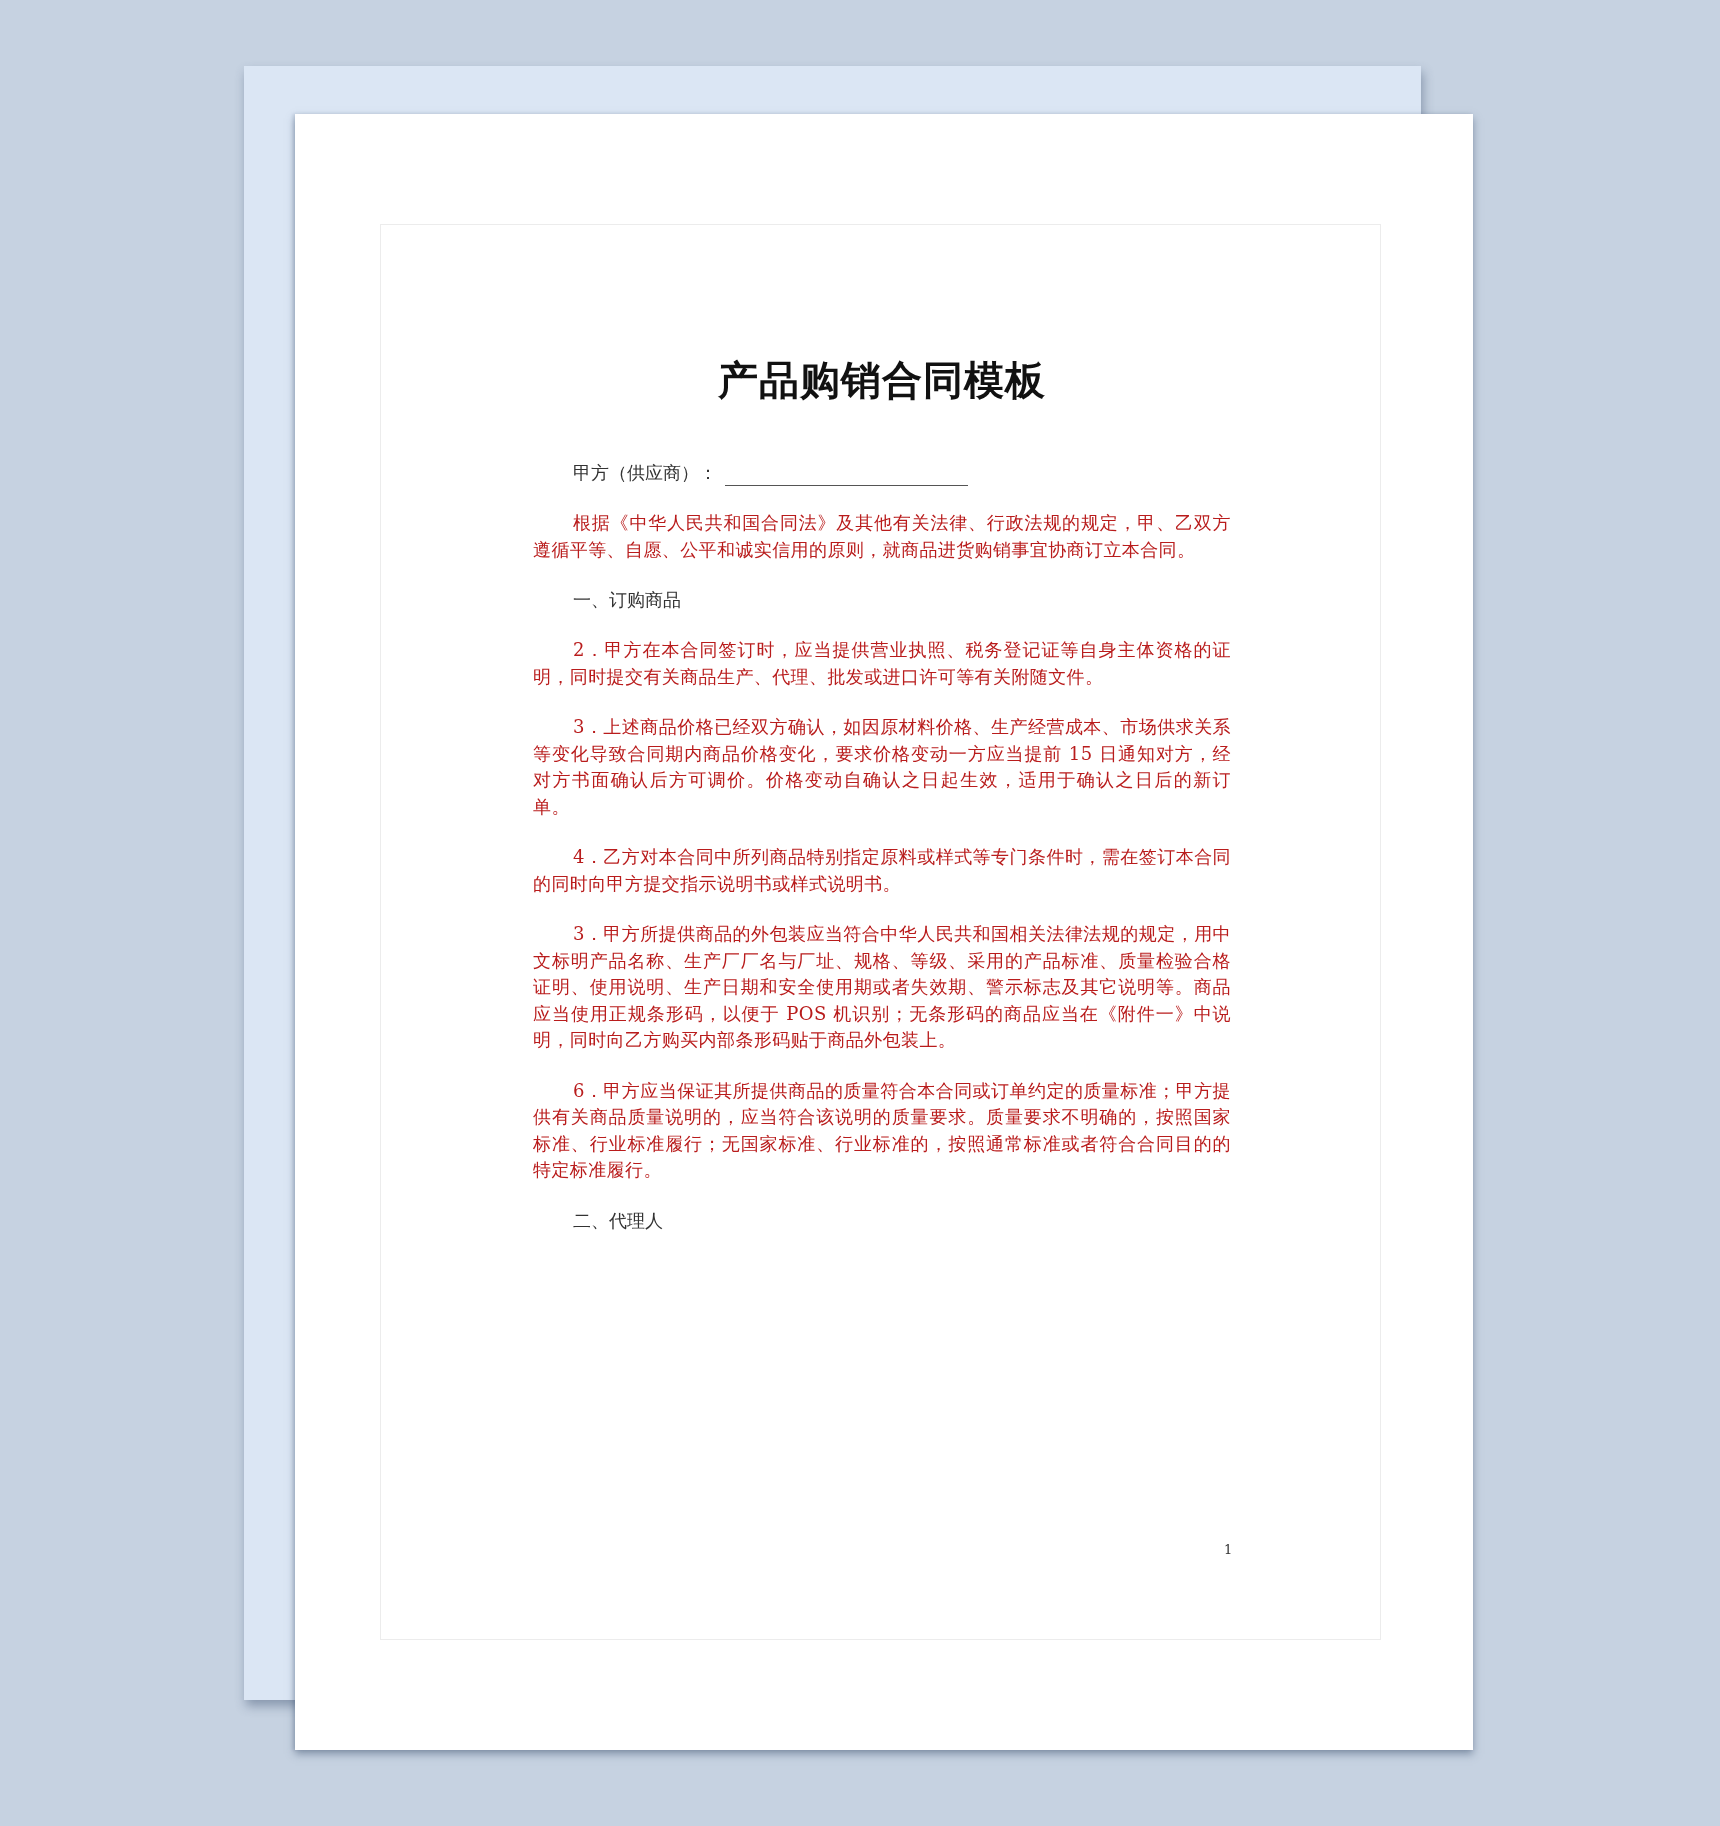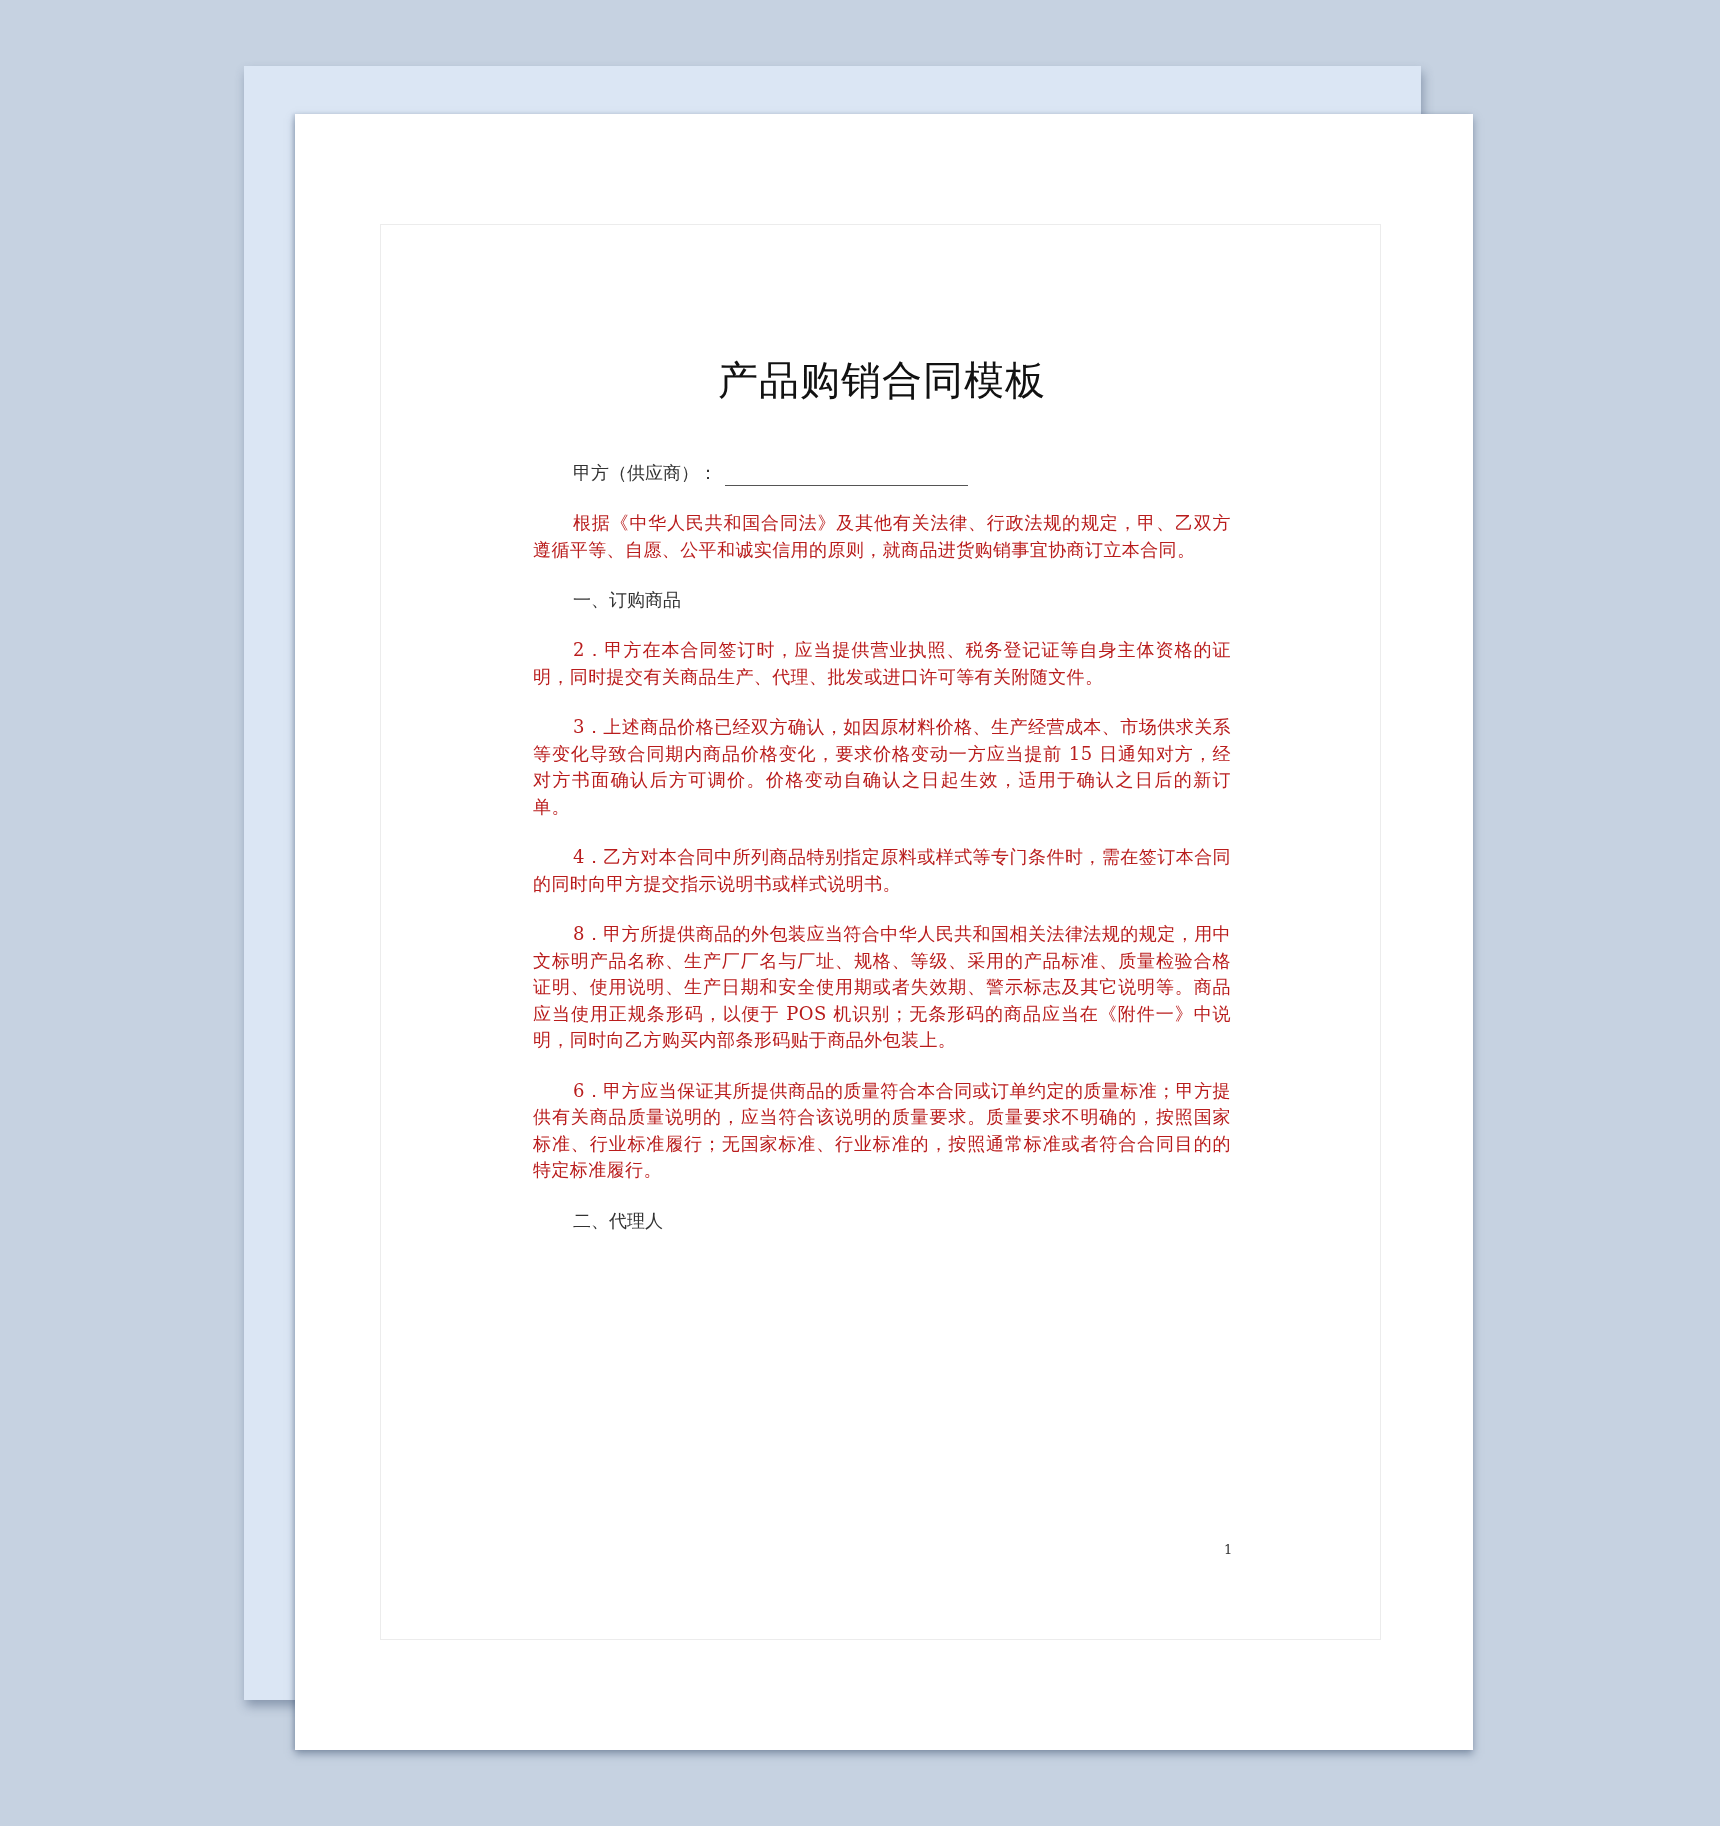--- a/index.html
+++ b/index.html
@@ -33,21 +33,21 @@
   }
   .content {
     position: absolute;
     left: 238px; top: 240px;
     width: 698px;
     color: #222;
   }
   .doc-title {
     text-align: center;
     font-family: "DejaVu Sans", "Liberation Sans", sans-serif;
-    font-weight: normal;
+    font-weight: bold;
     font-size: 40px;
     letter-spacing: 1px;
     color: #111;
     margin: 0 0 54px 0;
     line-height: 52px;
   }
   .party-line {
     font-size: 18px;
     line-height: 26px;
     height: 26px;
@@ -102,20 +102,20 @@
       <span>甲方（供应商）：</span>
       <span class="blank"></span>
     </div>
 
     <p class="para">根据《中华人民共和国合同法》及其他有关法律、行政法规的规定，甲、乙双方遵循平等、自愿、公平和诚实信用的原则，就商品进货购销事宜协商订立本合同。</p>
 
     <div class="section-heading">一、订购商品</div>
     <p class="para">2．甲方在本合同签订时，应当提供营业执照、税务登记证等自身主体资格的证明，同时提交有关商品生产、代理、批发或进口许可等有关附随文件。</p>
     <p class="para">3．上述商品价格已经双方确认，如因原材料价格、生产经营成本、市场供求关系等变化导致合同期内商品价格变化，要求价格变动一方应当提前 15 日通知对方，经对方书面确认后方可调价。价格变动自确认之日起生效，适用于确认之日后的新订单。</p>
     <p class="para">4．乙方对本合同中所列商品特别指定原料或样式等专门条件时，需在签订本合同的同时向甲方提交指示说明书或样式说明书。</p>
-    <p class="para">8．甲方所提供商品的外包装应当符合中华人民共和国相关法律法规的规定，用中文标明产品名称、生产厂厂名与厂址、规格、等级、采用的产品标准、质量检验合格证明、使用说明、生产日期和安全使用期或者失效期、警示标志及其它说明等。商品应当使用正规条形码，以便于 POS 机识别；无条形码的商品应当在《附件一》中说明，同时向乙方购买内部条形码贴于商品外包装上。</p>
+    <p class="para">3．甲方所提供商品的外包装应当符合中华人民共和国相关法律法规的规定，用中文标明产品名称、生产厂厂名与厂址、规格、等级、采用的产品标准、质量检验合格证明、使用说明、生产日期和安全使用期或者失效期、警示标志及其它说明等。商品应当使用正规条形码，以便于 POS 机识别；无条形码的商品应当在《附件一》中说明，同时向乙方购买内部条形码贴于商品外包装上。</p>
     <p class="para">6．甲方应当保证其所提供商品的质量符合本合同或订单约定的质量标准；甲方提供有关商品质量说明的，应当符合该说明的质量要求。质量要求不明确的，按照国家标准、行业标准履行；无国家标准、行业标准的，按照通常标准或者符合合同目的的特定标准履行。</p>
 
     <div class="section-heading">二、代理人</div>
   </div>
 
   <div class="page-number">1</div>
 </div>
 
 </body></html>

